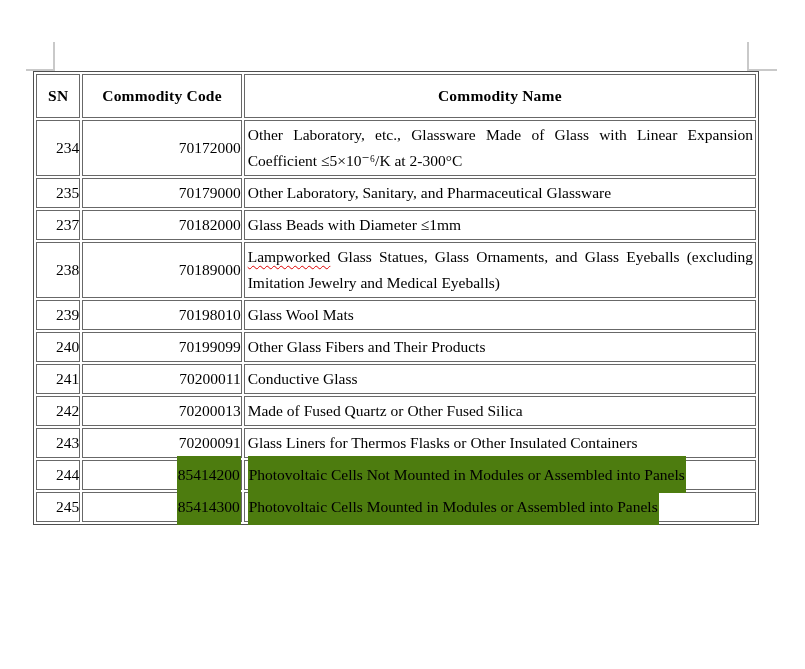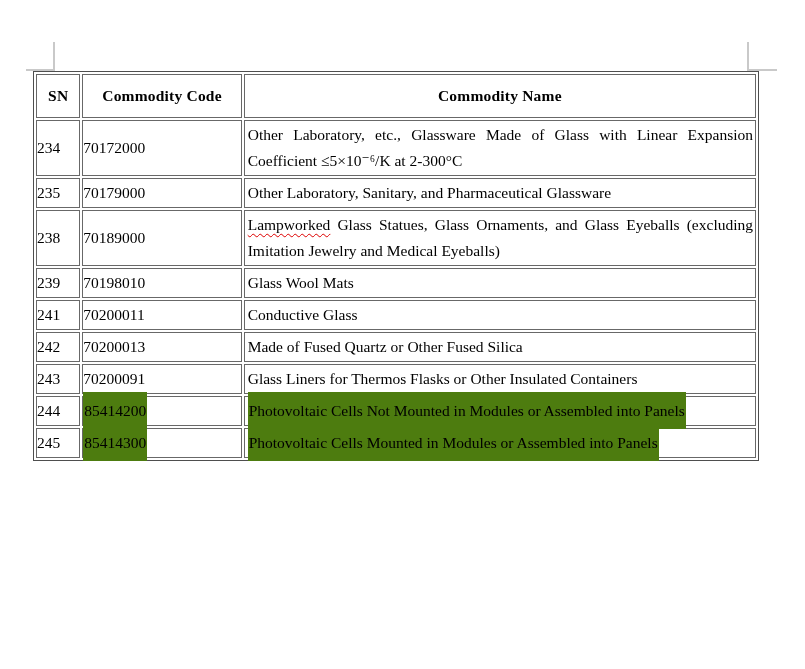--- a/index.html
+++ b/index.html
@@ -40,21 +40,21 @@
     padding: 0;
     font-size: 15.5px;
   }
   th {
     font-weight: bold;
     height: 44px;
     text-align: center;
     letter-spacing: 0.2px;
   }
   td { height: 28px; line-height: 26px; }
-  td.sn, td.code { text-align: left; }
+  td.sn, td.code { text-align: right; }
   td.name {
     text-align: justify;
     text-align-last: left;
     padding: 1px 2px 1px 3px;
   }
   .hl { background: #4d7c0f; padding: 10px 1px; }
   .sq {
     text-decoration-line: underline;
     text-decoration-style: wavy;
     text-decoration-color: #dd0000;
@@ -90,28 +90,38 @@
           <td class="sn">234</td>
           <td class="code">70172000</td>
           <td class="name">Other Laboratory, etc., Glassware Made of Glass with Linear Expansion Coefficient ≤5×10⁻⁶/K at 2-300°C</td>
         </tr>
         <tr>
           <td class="sn">235</td>
           <td class="code">70179000</td>
           <td class="name">Other Laboratory, Sanitary, and Pharmaceutical Glassware</td>
         </tr>
         <tr>
+          <td class="sn">237</td>
+          <td class="code">70182000</td>
+          <td class="name">Glass Beads with Diameter ≤1mm</td>
+        </tr>
+        <tr>
           <td class="sn">238</td>
           <td class="code">70189000</td>
           <td class="name"><span class="sq">Lampworked</span> Glass Statues, Glass Ornaments, and Glass Eyeballs (excluding Imitation Jewelry and Medical Eyeballs)</td>
         </tr>
         <tr>
           <td class="sn">239</td>
           <td class="code">70198010</td>
           <td class="name">Glass Wool Mats</td>
+        </tr>
+        <tr>
+          <td class="sn">240</td>
+          <td class="code">70199099</td>
+          <td class="name">Other Glass Fibers and Their Products</td>
         </tr>
         <tr>
           <td class="sn">241</td>
           <td class="code">70200011</td>
           <td class="name">Conductive Glass</td>
         </tr>
         <tr>
           <td class="sn">242</td>
           <td class="code">70200013</td>
           <td class="name">Made of Fused Quartz or Other Fused Silica</td>

